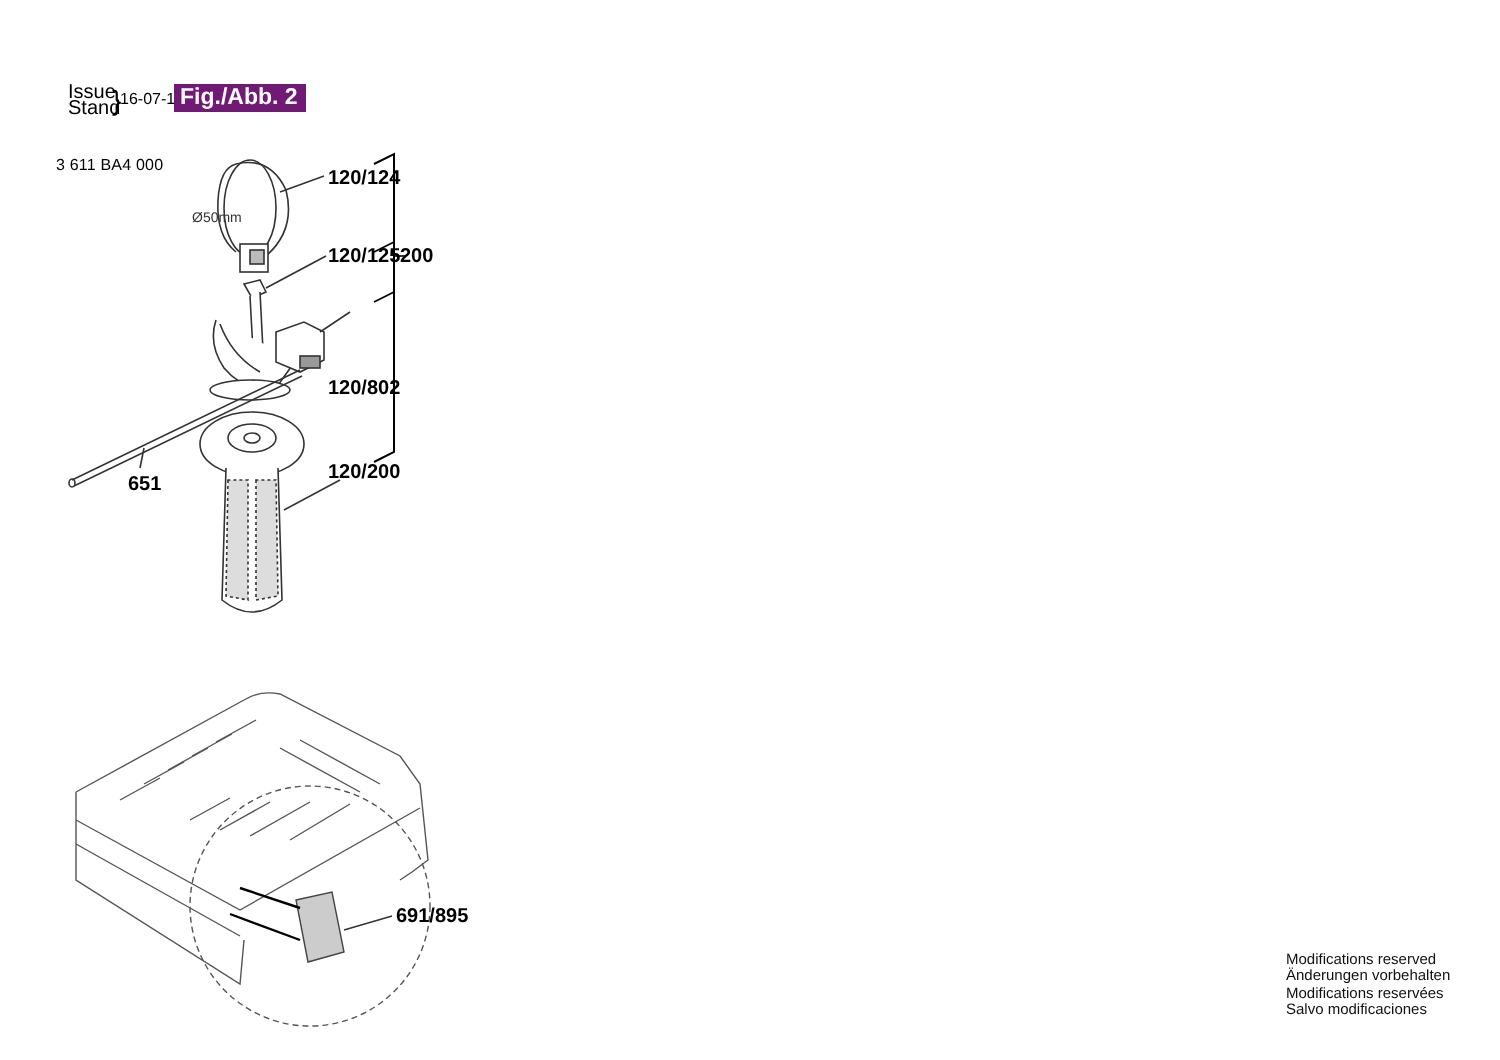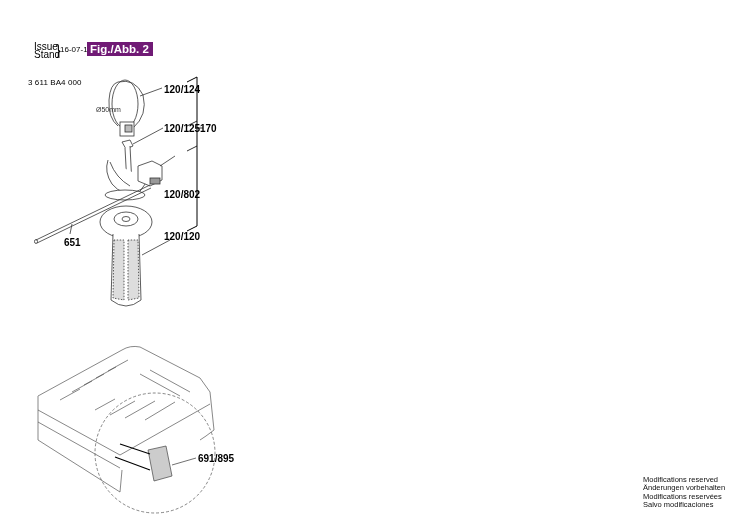--- a/index.html
+++ b/index.html
@@ -90,23 +90,23 @@
       <line x1="115" y1="457" x2="150" y2="470" stroke="#000" stroke-width="1.2"></line>
       <line x1="172" y1="465" x2="196" y2="458" stroke="#333"></line>
     </g>
   </g>
   <text x="96" y="114" font-size="7" font-family="Liberation Sans, sans-serif" fill="#333"></text>
 </svg>
 
 <div class="abs label" style="left:164px;top:84px;">120/124</div>
 <div class="abs" style="left:96px;top:106px;font-size:7px;color:#333;">Ø50mm</div>
 <div class="abs label" style="left:164px;top:123px;">120/125</div>
-<div class="abs label" style="left:200px;top:123px;">170</div>
+<div class="abs label" style="left:200px;top:123px;">200</div>
 <div class="abs label" style="left:164px;top:149px;margin-top:40px;">120/802</div>
-<div class="abs label" style="left:164px;top:231px;">120/120</div>
+<div class="abs label" style="left:164px;top:231px;">120/200</div>
 <div class="abs label" style="left:64px;top:237px;">651</div>
 <div class="abs label" style="left:198px;top:453px;">691/895</div>
 
 <div class="abs note">
   <div>Modifications reserved</div>
   <div>Änderungen vorbehalten</div>
   <div>Modifications reservées</div>
   <div>Salvo modificaciones</div>
 </div>
 

